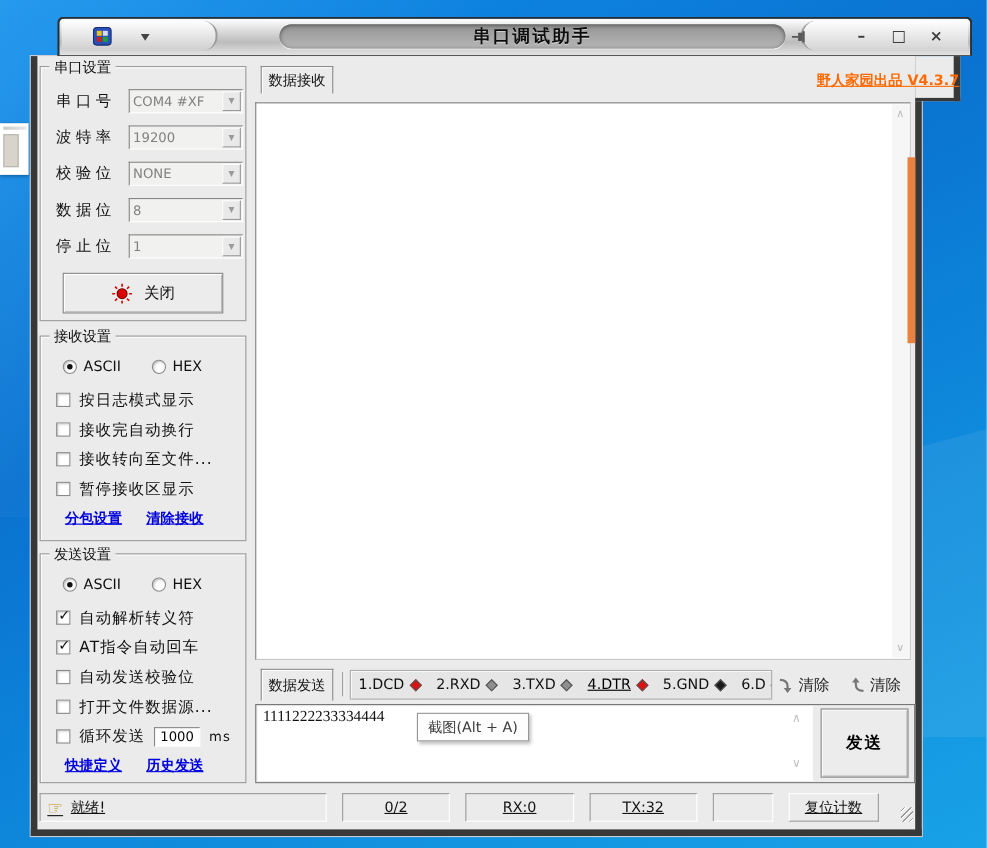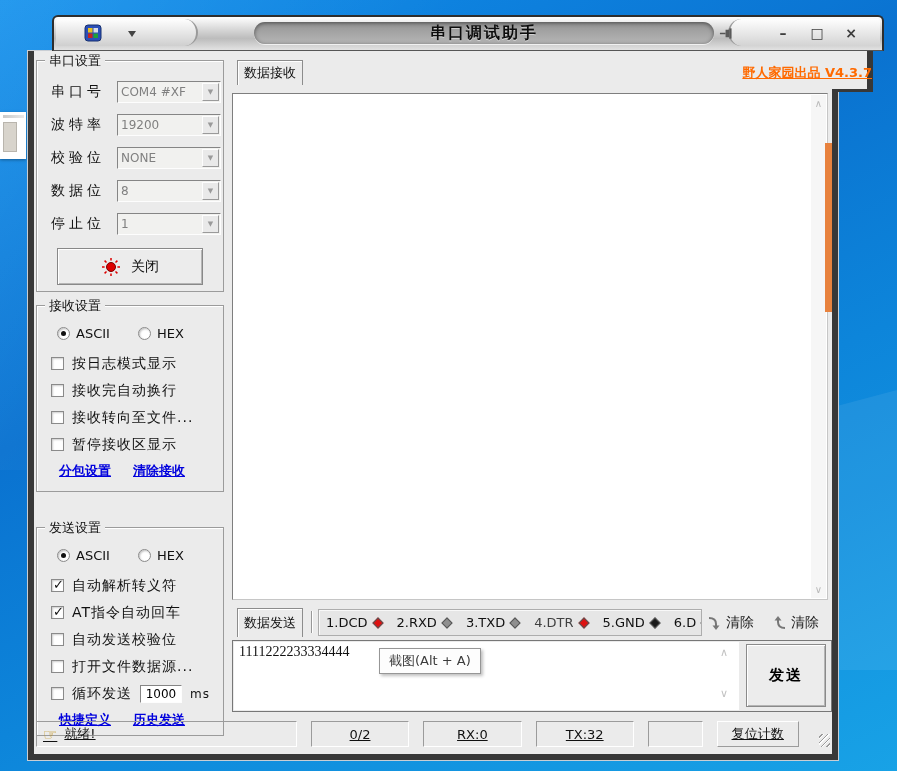--- a/index.html
+++ b/index.html
@@ -55,21 +55,21 @@
   .brand-link { position:absolute; left:686px; top:13px; width:152px; text-align:right;
     font-weight:bold; text-decoration:underline; z-index:2; white-space:nowrap; }
 
   
   .grp { position:absolute; left:2px; width:188px; border:1px solid #9b9b9b;
     box-shadow:inset 1px 1px 0 #fff; padding:20px 0 0 14px; }
   .grp-title { position:absolute; top:-9px; left:8px; background:#ebebeb; padding:0 4px;
     font-size:13px; }
   .g1 { top:9px;  height:232px; }
   .g2 { top:254px; height:187px; padding-top:16px; }
-  .g3 { top:476px; height:209px; padding-top:16px; }
+  .g3 { top:452px; height:209px; padding-top:16px; }
 
   .fld { display:flex; align-items:center; height:22px; margin-bottom:11px; }
   .fld-label { width:66px; font-size:14px; letter-spacing:4px; flex:none; }
   .combo { width:104px; height:22px; display:flex; align-items:center; background:#f1f1ef;
     border:1px solid; border-color:#858585 #fdfdfd #fdfdfd #858585; }
   .combo-val { flex:1; font-size:12px; color:#808080; padding-left:3px; overflow:hidden;
     white-space:nowrap; }
   .combo-btn { width:17px; height:18px; margin:1px; background:#e9e9e9; flex:none;
     border:1px solid; border-color:#fdfdfd #9a9a9a #9a9a9a #fdfdfd;
     display:flex; align-items:center; justify-content:center; }
@@ -113,21 +113,21 @@
 
   
   .vsep { position:absolute; left:277px; top:560px; width:1px; height:22px; background:#999;
     box-shadow:1px 0 0 #fff; }
   .signal-panel { position:absolute; left:284px; top:558px; width:384px; height:27px;
     background:#e6e6e6; border:1px solid #adadad; box-shadow:inset 1px 1px 0 #f8f8f8;
     display:flex; align-items:center; gap:15px; padding:0 7px; overflow:hidden;
     white-space:nowrap; }
   .sig { display:flex; align-items:center; gap:6px; font-size:13px; flex:none; }
   .sig-light { width:8px; height:8px; border:1px solid #555; transform:rotate(45deg); flex:none; }
-  .sig-link { color:#404040; }
+  .sig-link { color:#000000; text-decoration:underline; }
   .clear-btn { position:absolute; top:558px; height:27px; display:flex; align-items:center;
     gap:5px; font-size:14px; color:#222; }
   .clear-recv { left:674px; } .clear-send { left:739px; }
 
   
   .send-box { position:absolute; left:198px; top:589px; width:600px; height:72px;
     border:1px solid #777; background:#ebebeb; }
   .send-text { position:absolute; left:1px; top:1px; width:505px; height:68px; background:#fff;
     font-family:"Liberation Serif","DejaVu Serif",serif; font-size:14px; padding:2px 5px;
     overflow:hidden; }

